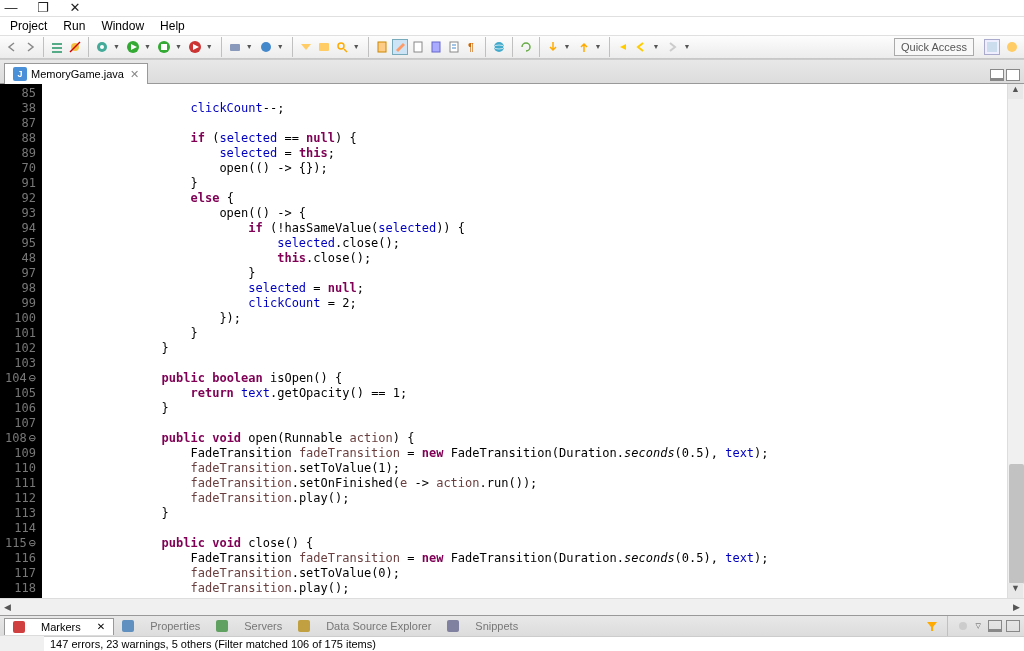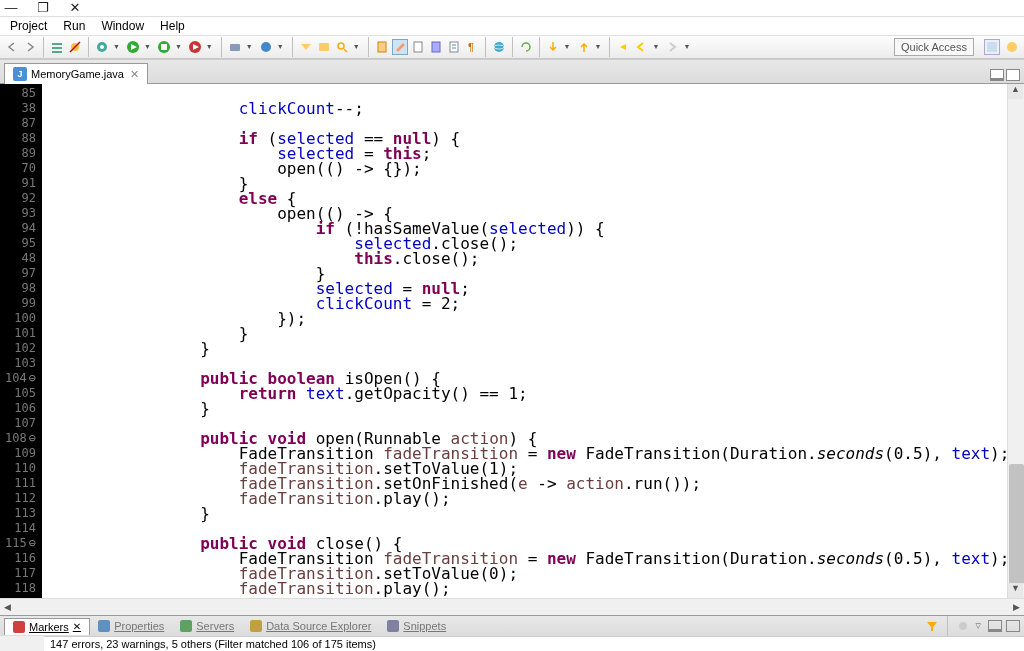--- a/index.html
+++ b/index.html
@@ -19,33 +19,33 @@
 .editor-area{flex:1;display:flex;flex-direction:column;background:#fff;border-top:1px solid #ccc;}
 .tab-bar{height:24px;display:flex;align-items:flex-end;background:linear-gradient(#e8e8e8,#dcdcdc);border-bottom:1px solid #999;padding-left:4px;position:relative;}
 .tab{background:#fff;border:1px solid #999;border-bottom:none;padding:3px 8px;display:flex;align-items:center;gap:4px;font-size:11px;position:relative;top:1px;}
 .tab .ficon{width:14px;height:14px;background:#4a90d9;border-radius:2px;display:flex;align-items:center;justify-content:center;color:#fff;font-size:9px;font-weight:bold;}
 .tab .close{font-size:11px;color:#888;cursor:pointer;margin-left:2px;}
 .tab-right{margin-left:auto;display:flex;gap:2px;margin-right:4px;padding-bottom:2px;}
 .tab-right .sq{width:14px;height:12px;border:1px solid #888;background:#fff;cursor:pointer;}
 .code-container{flex:1;display:flex;overflow:hidden;background:#fff;position:relative;}
 .gutter{width:42px;background:#000000;color:#787878;font-family:Consolas,monospace;font-size:12px;text-align:right;padding:2px 6px 2px 2px;user-select:none;line-height:15px;}
 .gutter .ln{height:15px;}
-.code{flex:1;font-family:Consolas,monospace;font-size:16px;white-space:pre;padding:2px 0 2px 4px;line-height:15px;color:#000;overflow:hidden;}
+.code{flex:1;font-family:Consolas,monospace;font-size:12px;white-space:pre;padding:2px 0 2px 4px;line-height:15px;color:#000;overflow:hidden;}
 .code .row{height:15px;}
 .kw{color:#7f0055;font-weight:bold;}
 .fld{color:#0000c0;}
 .var{color:#6a3e3e;}
 .stat{color:#000;font-style:italic;}
 .scroll-v{width:17px;background:#f0f0f0;border-left:1px solid #ddd;position:relative;}
 .scroll-v .thumb{position:absolute;width:15px;left:1px;background:#c2c2c2;top:380px;height:120px;border-radius:2px;}
 .scroll-v .arrow{position:absolute;width:15px;height:15px;text-align:center;font-size:9px;color:#555;background:#e8e8e8;}
 .scroll-h{height:17px;background:#f0f0f0;border-top:1px solid #ddd;display:flex;align-items:center;}
 .scroll-h .arrow{width:15px;text-align:center;font-size:9px;color:#555;}
 .bottom-tabs{height:22px;background:linear-gradient(#e8e8e8,#dcdcdc);display:flex;align-items:center;border-top:1px solid #999;padding-left:4px;font-size:11px;}
-.btab{padding:2px 8px;display:flex;align-items:center;gap:4px;cursor:pointer;color:#777;text-decoration:underline;}
+.btab{padding:2px 8px;display:flex;align-items:center;gap:16px;cursor:pointer;color:#777;}
 .btab.active{background:#fff;border:1px solid #999;border-bottom:none;color:#000;}
 .btab .x{font-size:10px;}
 .btab-icons{margin-left:auto;display:flex;gap:4px;align-items:center;margin-right:4px;}
 .statusbar{height:18px;background:#fff;border-top:1px solid #ccc;padding:1px 6px;font-size:11px;color:#000;display:flex;align-items:center;margin-left:44px;}
 svg{display:block;}
 </style>
 </head>
 <body>
 
 <div class="titlebar">

